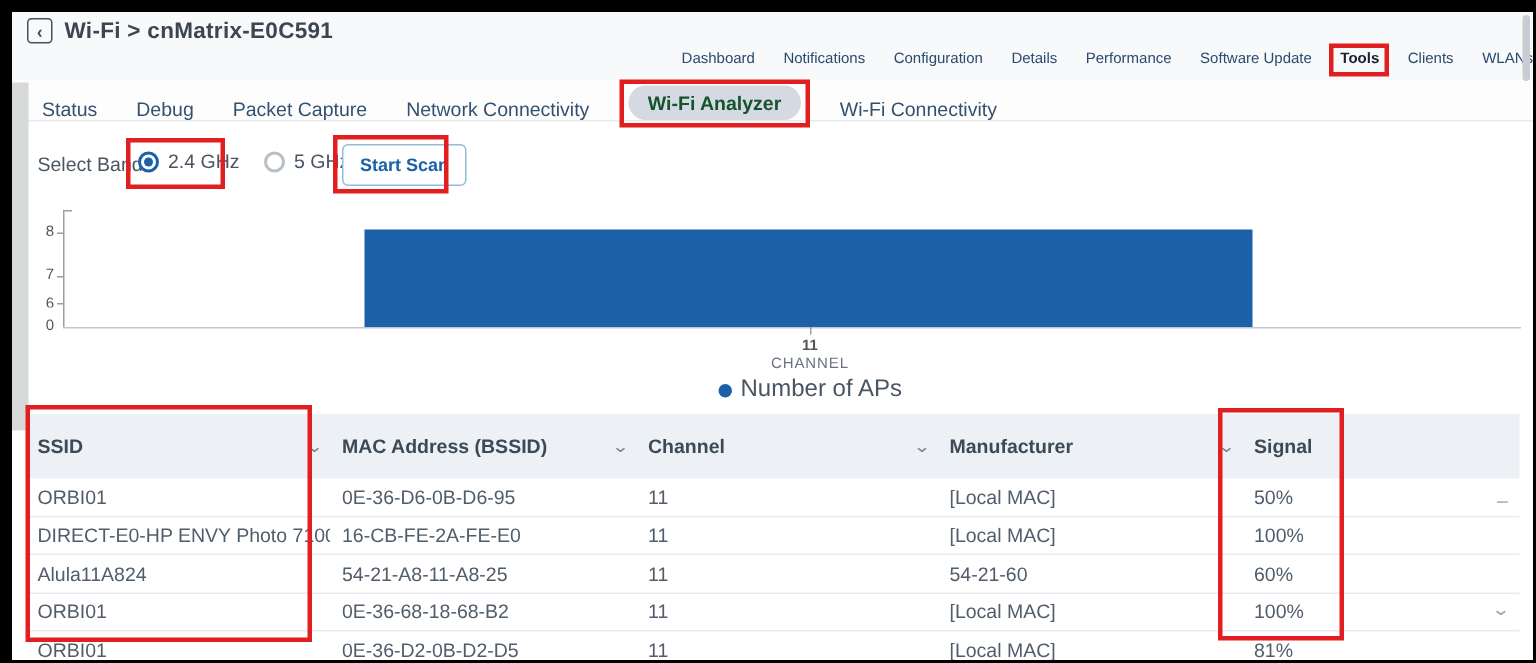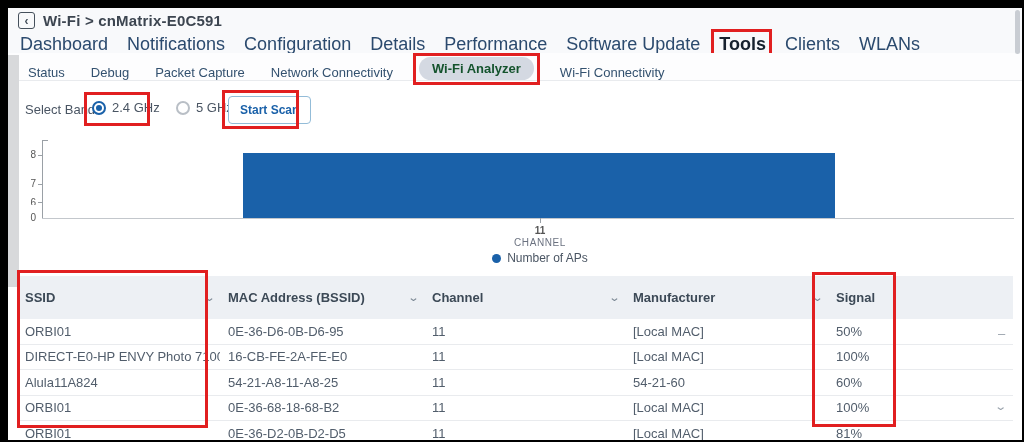--- a/index.html
+++ b/index.html
@@ -6,21 +6,21 @@
   body{width:1024px;height:442px;position:relative;overflow:hidden;
        font-family:"Liberation Sans","DejaVu Sans",sans-serif;}
   .app{position:absolute;left:8px;top:8px;width:1014px;height:432px;background:#fff;overflow:hidden;}
 
   
   .topbar{position:absolute;left:0;top:0;right:0;height:45px;background:#f8f9fb;border-bottom:1px solid #e4e7eb;}
   .title-row{display:flex;align-items:center;gap:8px;padding:4px 0 0 10px;}
   .collapse-btn{width:15px;height:15px;border:1.6px solid #45505c;border-radius:3px;display:flex;
       align-items:center;justify-content:center;color:#45505c;font-size:12px;line-height:1;font-weight:bold;}
   .page-title{font-size:15px;font-weight:600;color:#3c4550;letter-spacing:.2px;}
-  .nav-row{display:flex;gap:19px;padding:5px 0 0 12px;font-size:18px;}
+  .nav-row{display:flex;gap:19px;padding:5px 0 0 12px;font-size:10px;justify-content:flex-end;}
   .nav-item{color:#2b4a6e;cursor:pointer;position:relative;text-decoration:none;}
   .nav-item.active span{color:#16212e;font-weight:bold;}
 
   
   .subnav{position:absolute;left:0;top:45px;right:0;height:27px;background:#fdfdfe;border-bottom:1px solid #e9ebee;
           display:flex;align-items:flex-end;gap:26px;padding-left:20px;font-size:13px;}
   .tab{color:#33516f;cursor:pointer;position:relative;}
   .tab.active{background:#d4d9e2;border-radius:13px;padding:4px 13px;color:#14532d;font-weight:bold;}
 
   .left-sliver{position:absolute;left:0;top:47px;width:11px;height:232px;background:#d8d9db;}
@@ -54,21 +54,21 @@
   .x-axis{position:absolute;left:34px;top:85px;width:972px;height:1px;background:#c3c7cc;}
   .ytick{position:absolute;width:20px;text-align:right;right:auto;left:8px;font-size:10px;color:#555;line-height:11px;}
   .ytick-mark{position:absolute;left:30px;width:4px;height:1px;background:#9aa0a6;}
   .clip6{display:block;height:8px;overflow:hidden;}
   .bar{position:absolute;left:235px;bottom:50px;width:592px;background:var(--accent);}
   .xtick-mark{position:absolute;left:532px;top:85px;width:1px;height:5px;background:#9aa0a6;}
   .xtick-label{position:absolute;left:492px;top:92px;width:80px;text-align:center;font-size:10px;font-weight:bold;color:#555;}
   .xaxis-title{position:absolute;left:472px;top:104px;width:120px;text-align:center;font-size:10px;color:#6b7280;letter-spacing:.6px;}
   .legend{position:absolute;left:432px;top:118px;width:200px;display:flex;align-items:center;justify-content:center;gap:6px;}
   .legend-dot{width:9px;height:9px;border-radius:50%;background:var(--accent);}
-  .legend-label{font-size:12px;color:#4a5563;}
+  .legend-label{font-size:16px;color:#4a5563;}
 
   
   .table{position:absolute;left:9px;top:268px;width:996px;}
   .thead,.trow{display:grid;grid-template-columns:203px 204px 201px 203px 1fr;}
   .thead{background:#edf0f4;height:43px;align-items:center;}
   .hcell{display:flex;align-items:center;justify-content:space-between;padding:0 6px 0 8px;
          font-size:13px;font-weight:bold;color:#3c4956;cursor:pointer;}
   .sort-chev{font-size:11px;color:#7a8793;font-weight:normal;transform:scaleX(1.3);}
   .trow{height:24.5px;align-items:center;border-bottom:1px solid #e9ebee;}
   .tcell{padding-left:8px;font-size:13px;color:#515d6b;white-space:nowrap;overflow:hidden;}

